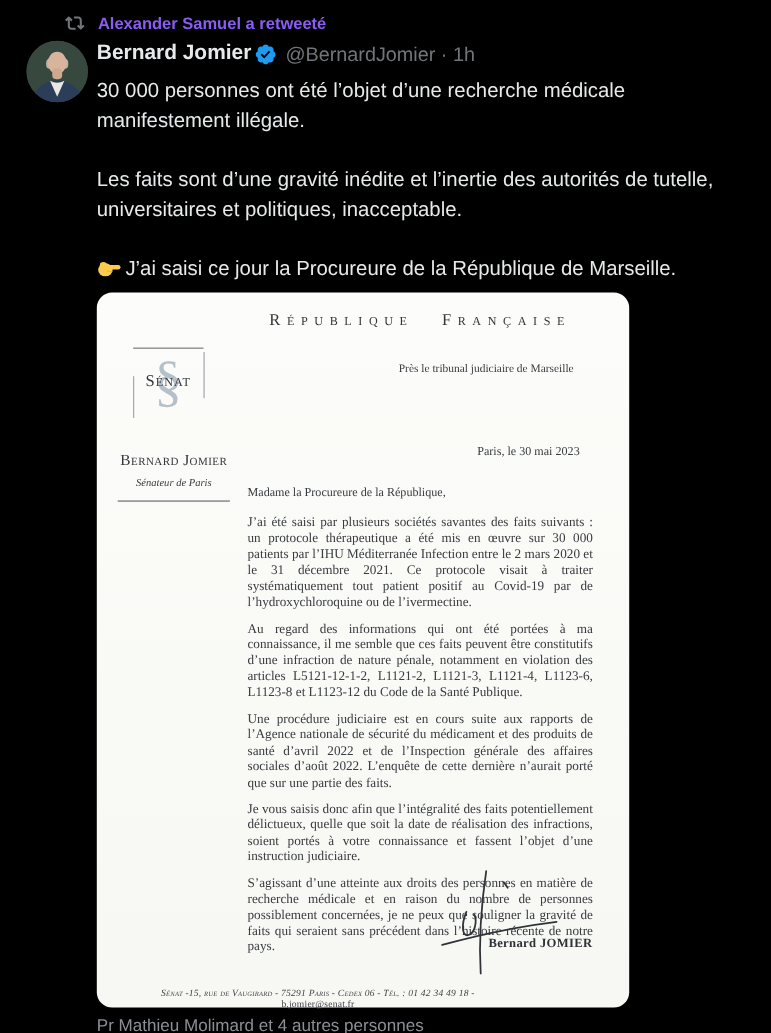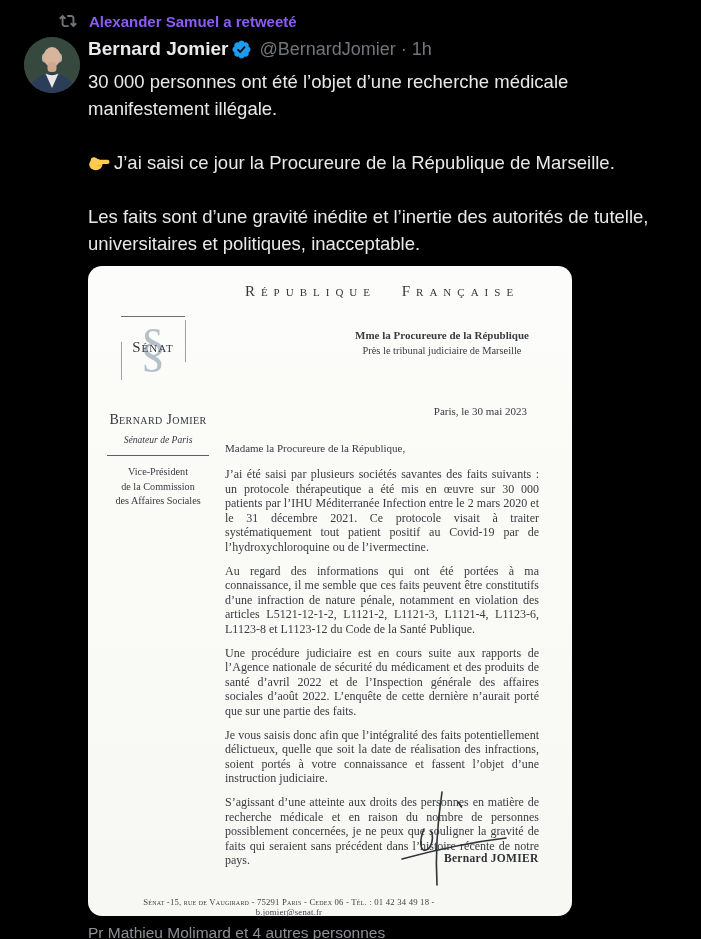--- a/index.html
+++ b/index.html
@@ -78,21 +78,21 @@
   .letter-body p {
     text-align: justify; font-size: 12px; line-height: 14.5px;
     margin: 0 0 9.5px 0; color: #383b40;
   }
   .sig-svg { position: absolute; top: 523px; left: 292px; width: 140px; height: 102px; }
   .sig-name { position: absolute; top: 586px; left: 356px; font-size: 11.5px; font-weight: 700; letter-spacing: 0.3px; color: #2e3136; }
   .paper-footer {
     position: absolute; top: 631px; left: 28px; width: 346px; text-align: center;
     font-size: 8.7px; letter-spacing: 0.2px; color: #3c3f44;
   }
-  .fm { font-variant: small-caps; }
+  .fm { font-variant: small-caps; font-style: italic; }
   .fe { font-variant: normal; }
   
   .caption { margin-top: 8px; font-size: 15.5px; color: #8b9096; }
 </style>
 </head>
 <body>
 
 <div class="page">
 
   <div class="rt-row">
@@ -125,58 +125,52 @@
         <svg class="badge" viewBox="0 0 24 24">
           <path fill-rule="evenodd" d="M22.25 12c0-1.43-.88-2.67-2.19-3.34.46-1.39.2-2.9-.81-3.91s-2.52-1.27-3.91-.81c-.66-1.31-1.91-2.19-3.34-2.19s-2.67.88-3.33 2.19c-1.4-.46-2.91-.2-3.92.81s-1.26 2.52-.8 3.91c-1.31.67-2.2 1.91-2.2 3.34s.89 2.67 2.2 3.34c-.46 1.39-.21 2.9.8 3.91s2.52 1.26 3.91.81c.67 1.31 1.91 2.19 3.34 2.19s2.68-.88 3.34-2.19c1.39.45 2.9.2 3.91-.81s1.27-2.52.81-3.91c1.31-.67 2.19-1.91 2.19-3.34zm-11.71 4.2L6.8 12.46l1.41-1.42 2.26 2.26 4.8-5.23 1.47 1.36-6.2 6.77z"></path>
         </svg>
         <span class="handle">@BernardJomier</span>
         <span class="sep">·</span>
         <span class="time">1h</span>
       </div>
 
       <div class="tweet-text">
         <p>30 000 personnes ont été l’objet d’une recherche médicale manifestement illégale.</p>
+        <p>Les faits sont d’une gravité inédite et l’inertie des autorités de tutelle, universitaires et politiques,  inacceptable.</p>
         <p><svg class="hand" viewBox="0 0 24 20">
               <ellipse cx="8.5" cy="12.5" rx="7.2" ry="6.4" fill="#ffcb4c"></ellipse>
               <ellipse cx="6.5" cy="7.5" rx="3.4" ry="2.8" fill="#ffcb4c"></ellipse>
               <rect x="8" y="7.6" width="15.5" height="4.6" rx="2.3" fill="#ffcb4c"></rect>
               <path d="M10 13.5 q3 1.5 5.5.5" stroke="#e5a839" stroke-width="0.9" fill="none"></path>
             </svg><span>J’ai saisi ce jour la Procureure de la République de Marseille.</span></p>
-        <p>Les faits sont d’une gravité inédite et l’inertie des autorités de tutelle, universitaires et politiques,  inacceptable.</p>
       </div>
 
       <div class="paper">
         <div class="rf-header">
           <span>République</span>&nbsp;<span>Française</span>
         </div>
 
         <div class="logo-rule-top"></div>
         <div class="logo-rule-left"></div>
         <div class="logo-rule-right"></div>
         <div class="logo-box">
           <span class="logo-glyph">§</span>
           <span class="logo-text">Sénat</span>
         </div>
 
         <div class="addressee">
-          <div class="addr1">Mme la Procureure de la République</div>
           <div class="addr2">Près le tribunal judiciaire de Marseille</div>
         </div>
 
         <div class="dateline">Paris, le 30 mai 2023</div>
 
         <div class="sender">
           <div class="sender-name">Bernard Jomier</div>
           <div class="sender-title">Sénateur de Paris</div>
           <div class="sender-div"></div>
-          <div class="sender-role">
-            <div>Vice-Président</div>
-            <div>de la Commission</div>
-            <div>des Affaires Sociales</div>
-          </div>
         </div>
 
         <div class="salutation">Madame la Procureure de la République,</div>
 
         <div class="letter-body">
           <p>J’ai été saisi par plusieurs sociétés savantes des faits suivants : un protocole thérapeutique a été mis en œuvre sur 30 000 patients par l’IHU Méditerranée Infection entre le 2 mars 2020 et le 31 décembre 2021. Ce protocole visait à traiter systématiquement tout patient positif au Covid-19 par de l’hydroxychloroquine ou de l’ivermectine.</p>
           <p>Au regard des informations qui ont été portées à ma connaissance, il me semble que ces faits peuvent être constitutifs d’une infraction de nature pénale, notamment en violation des articles L5121-12-1-2, L1121-2, L1121-3, L1121-4, L1123-6, L1123-8 et L1123-12 du Code de la Santé Publique.</p>
           <p>Une procédure judiciaire est en cours suite aux rapports de l’Agence nationale de sécurité du médicament et des produits de santé d’avril 2022 et de l’Inspection générale des affaires sociales d’août 2022. L’enquête de cette dernière n’aurait porté que sur une partie des faits.</p>
           <p>Je vous saisis donc afin que l’intégralité des faits potentiellement délictueux,  quelle que soit la date de réalisation des infractions, soient portés à votre connaissance et fassent l’objet d’une instruction judiciaire.</p>
           <p>S’agissant d’une atteinte aux droits des personnes en matière de recherche médicale et en raison du nombre de personnes possiblement concernées, je ne peux que souligner la gravité de faits qui seraient sans précédent dans l’histoire récente de notre pays.</p>

